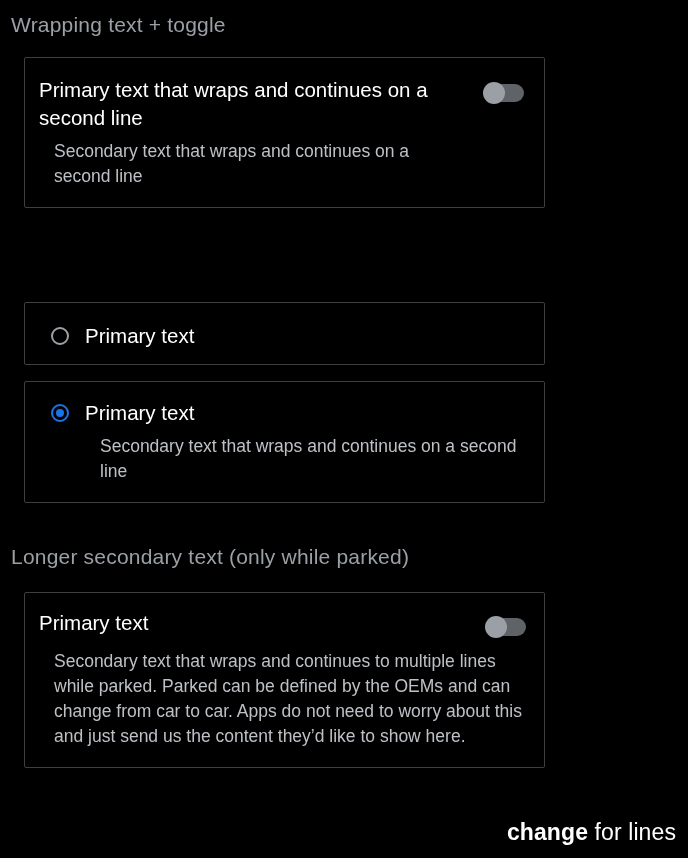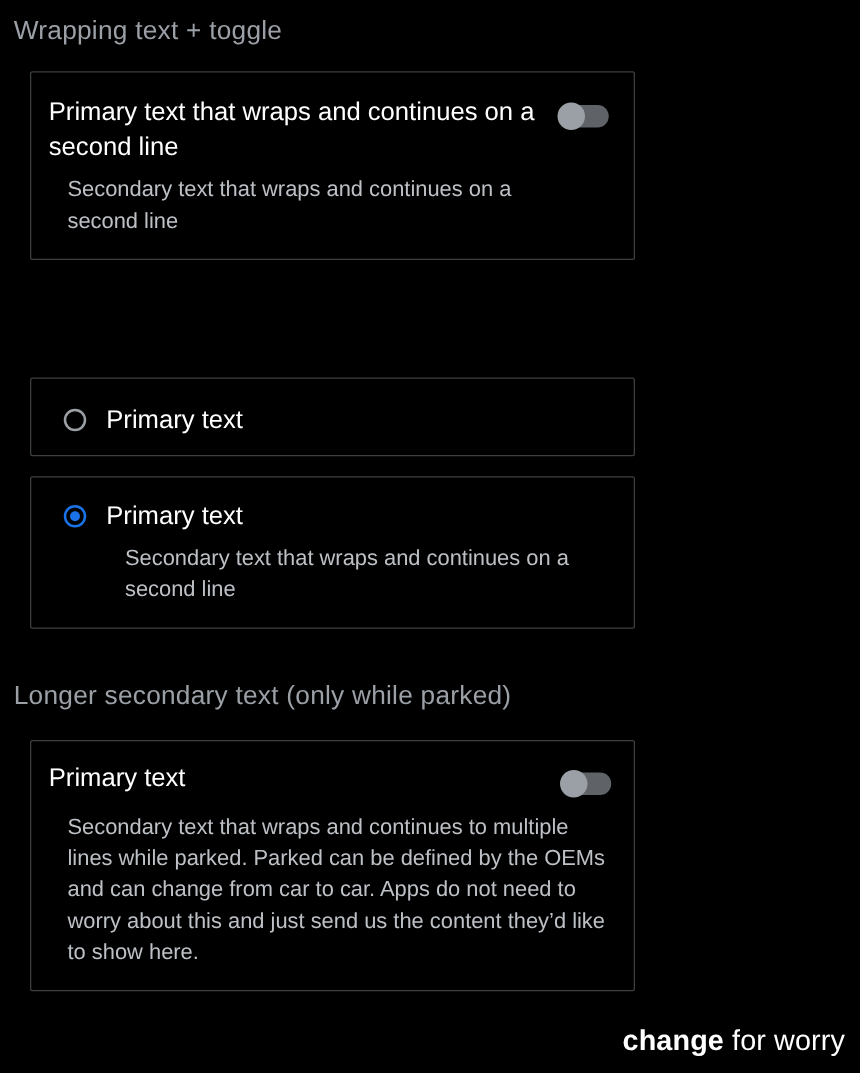--- a/index.html
+++ b/index.html
@@ -28,21 +28,21 @@
     padding-left: 11px;
     margin: 0;
     font-weight: 400;
   }
   .card {
     border: 1px solid #3c4043;
     border-radius: 2px;
     background: #000000;
     box-sizing: border-box;
     margin-left: 24px;
-    width: 484px;
+    width: 521px;
     position: relative;
   }
   .row {
     display: flex;
     align-items: flex-start;
     box-sizing: border-box;
   }
   .row-text {
     flex: 1 1 auto;
     min-width: 0;
@@ -204,16 +204,16 @@
         <div class="primary">Primary text</div>
       </div>
       <div class="toggle">
         <div class="knob"></div>
       </div>
     </div>
     <div class="secondary">Secondary text that wraps and continues to multiple lines while parked. Parked can be defined by the OEMs and can change from car to car. Apps do not need to worry about this and just send us the content they’d like to show here.</div>
   </div>
 
   <div class="footer">
-    <span class="brand">change</span><span class="suffix"> for worry</span>
+    <span class="brand">change</span><span class="suffix"> for lines</span>
   </div>
 
 </div>
 
 </body></html>

